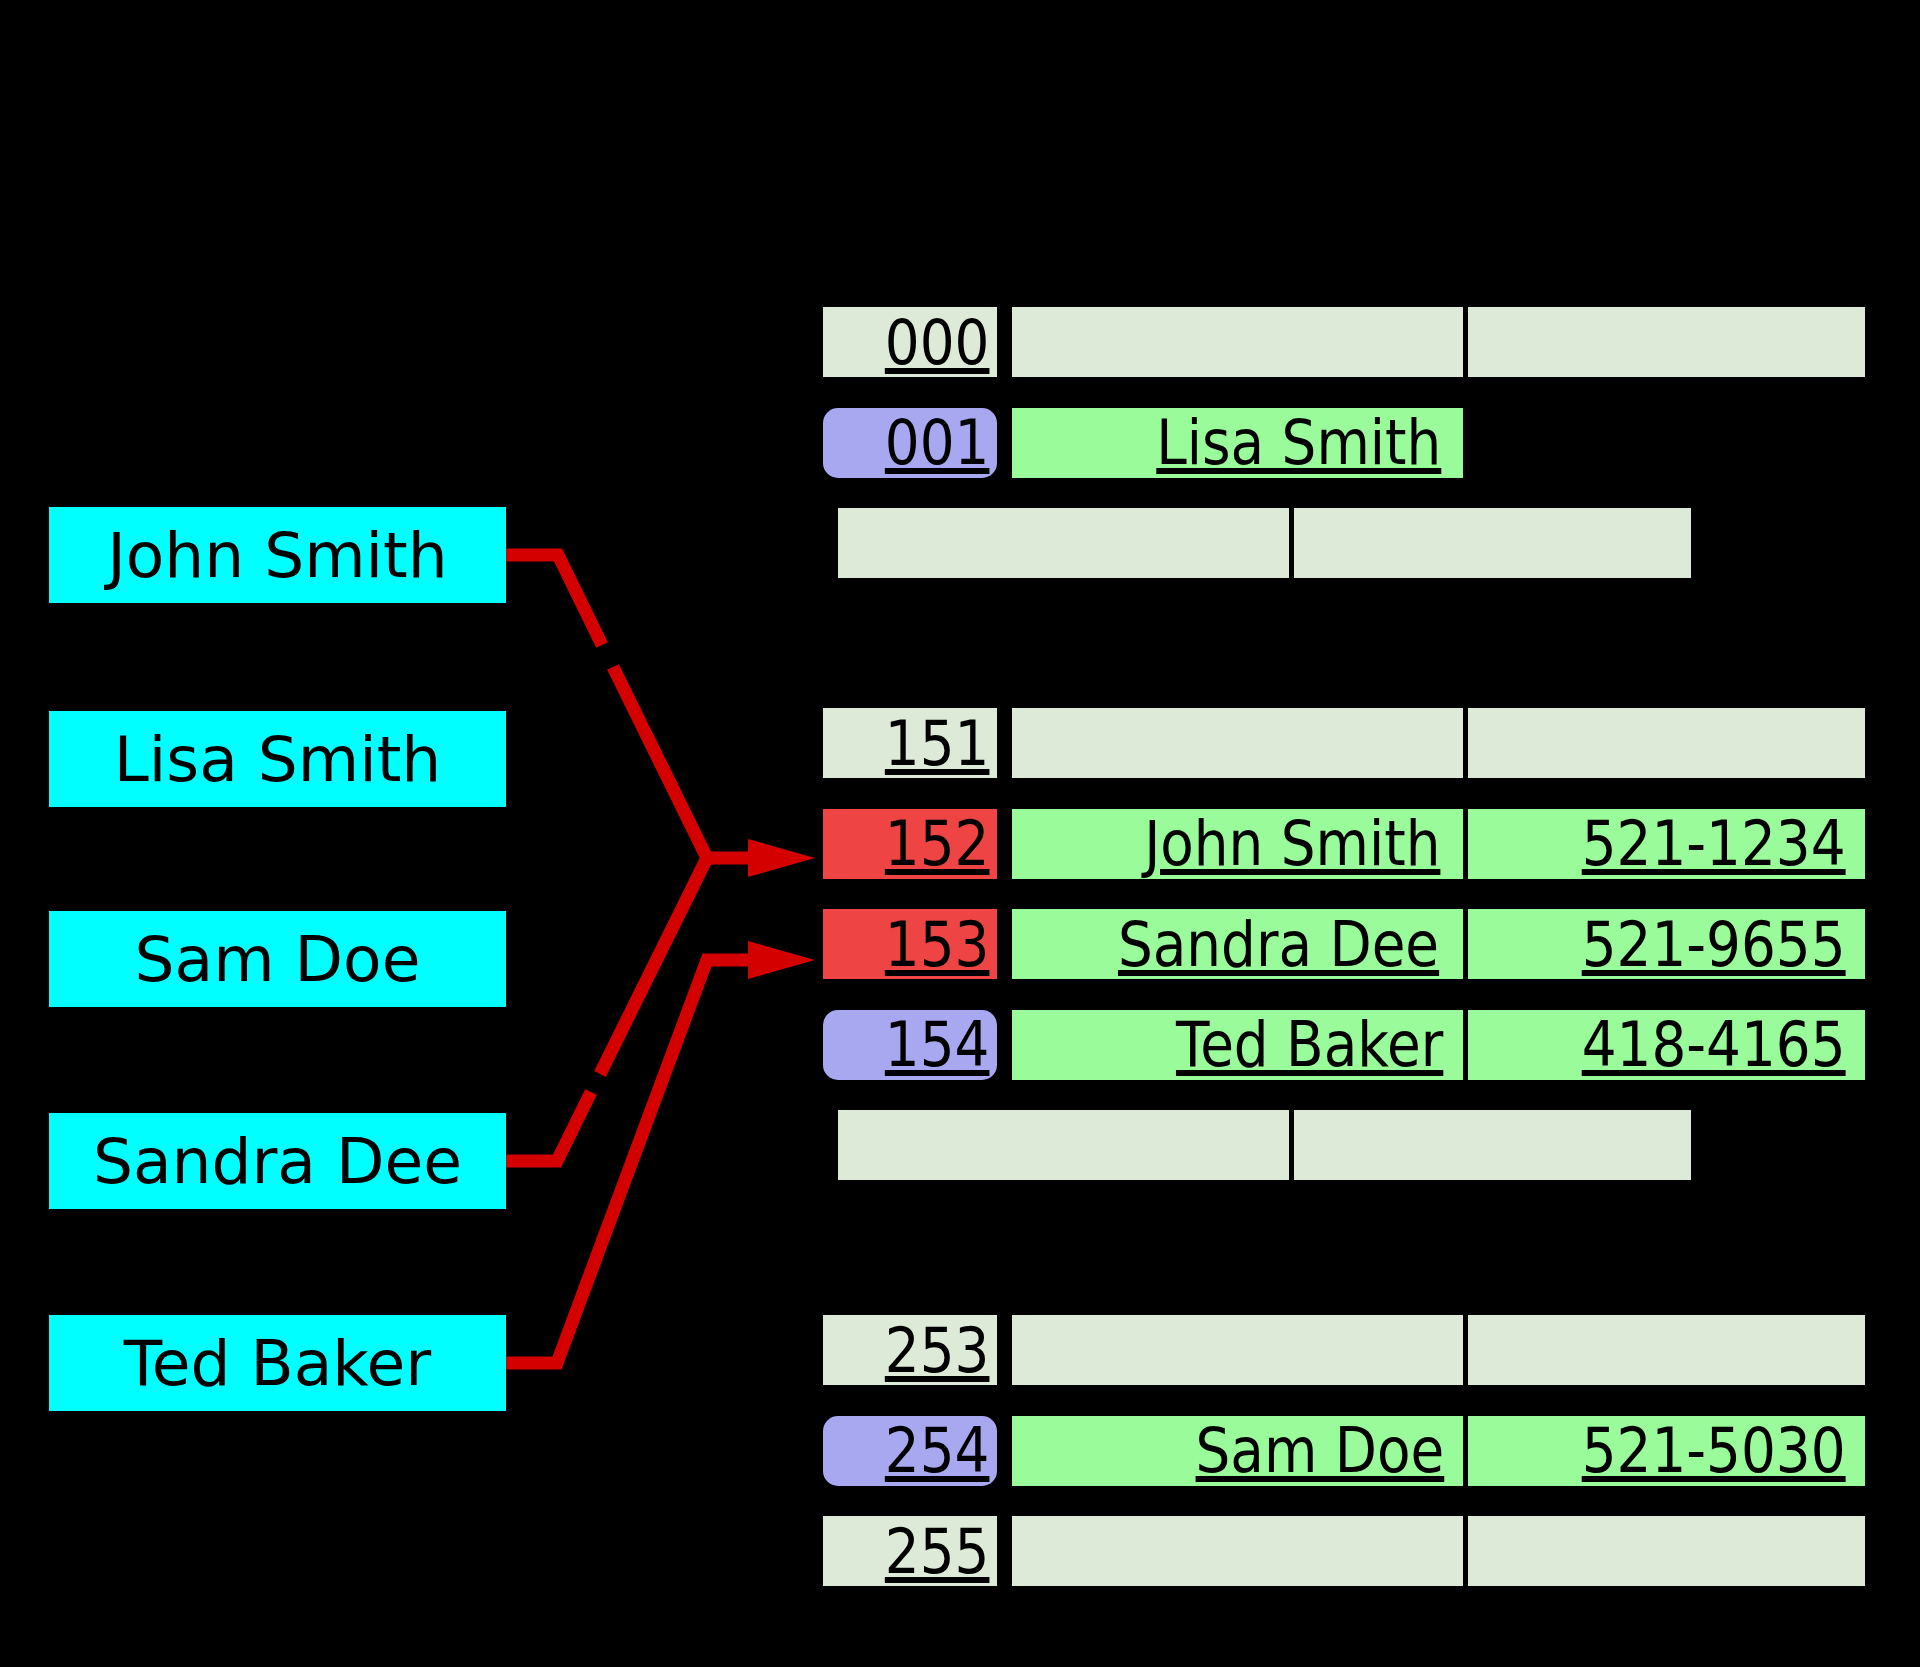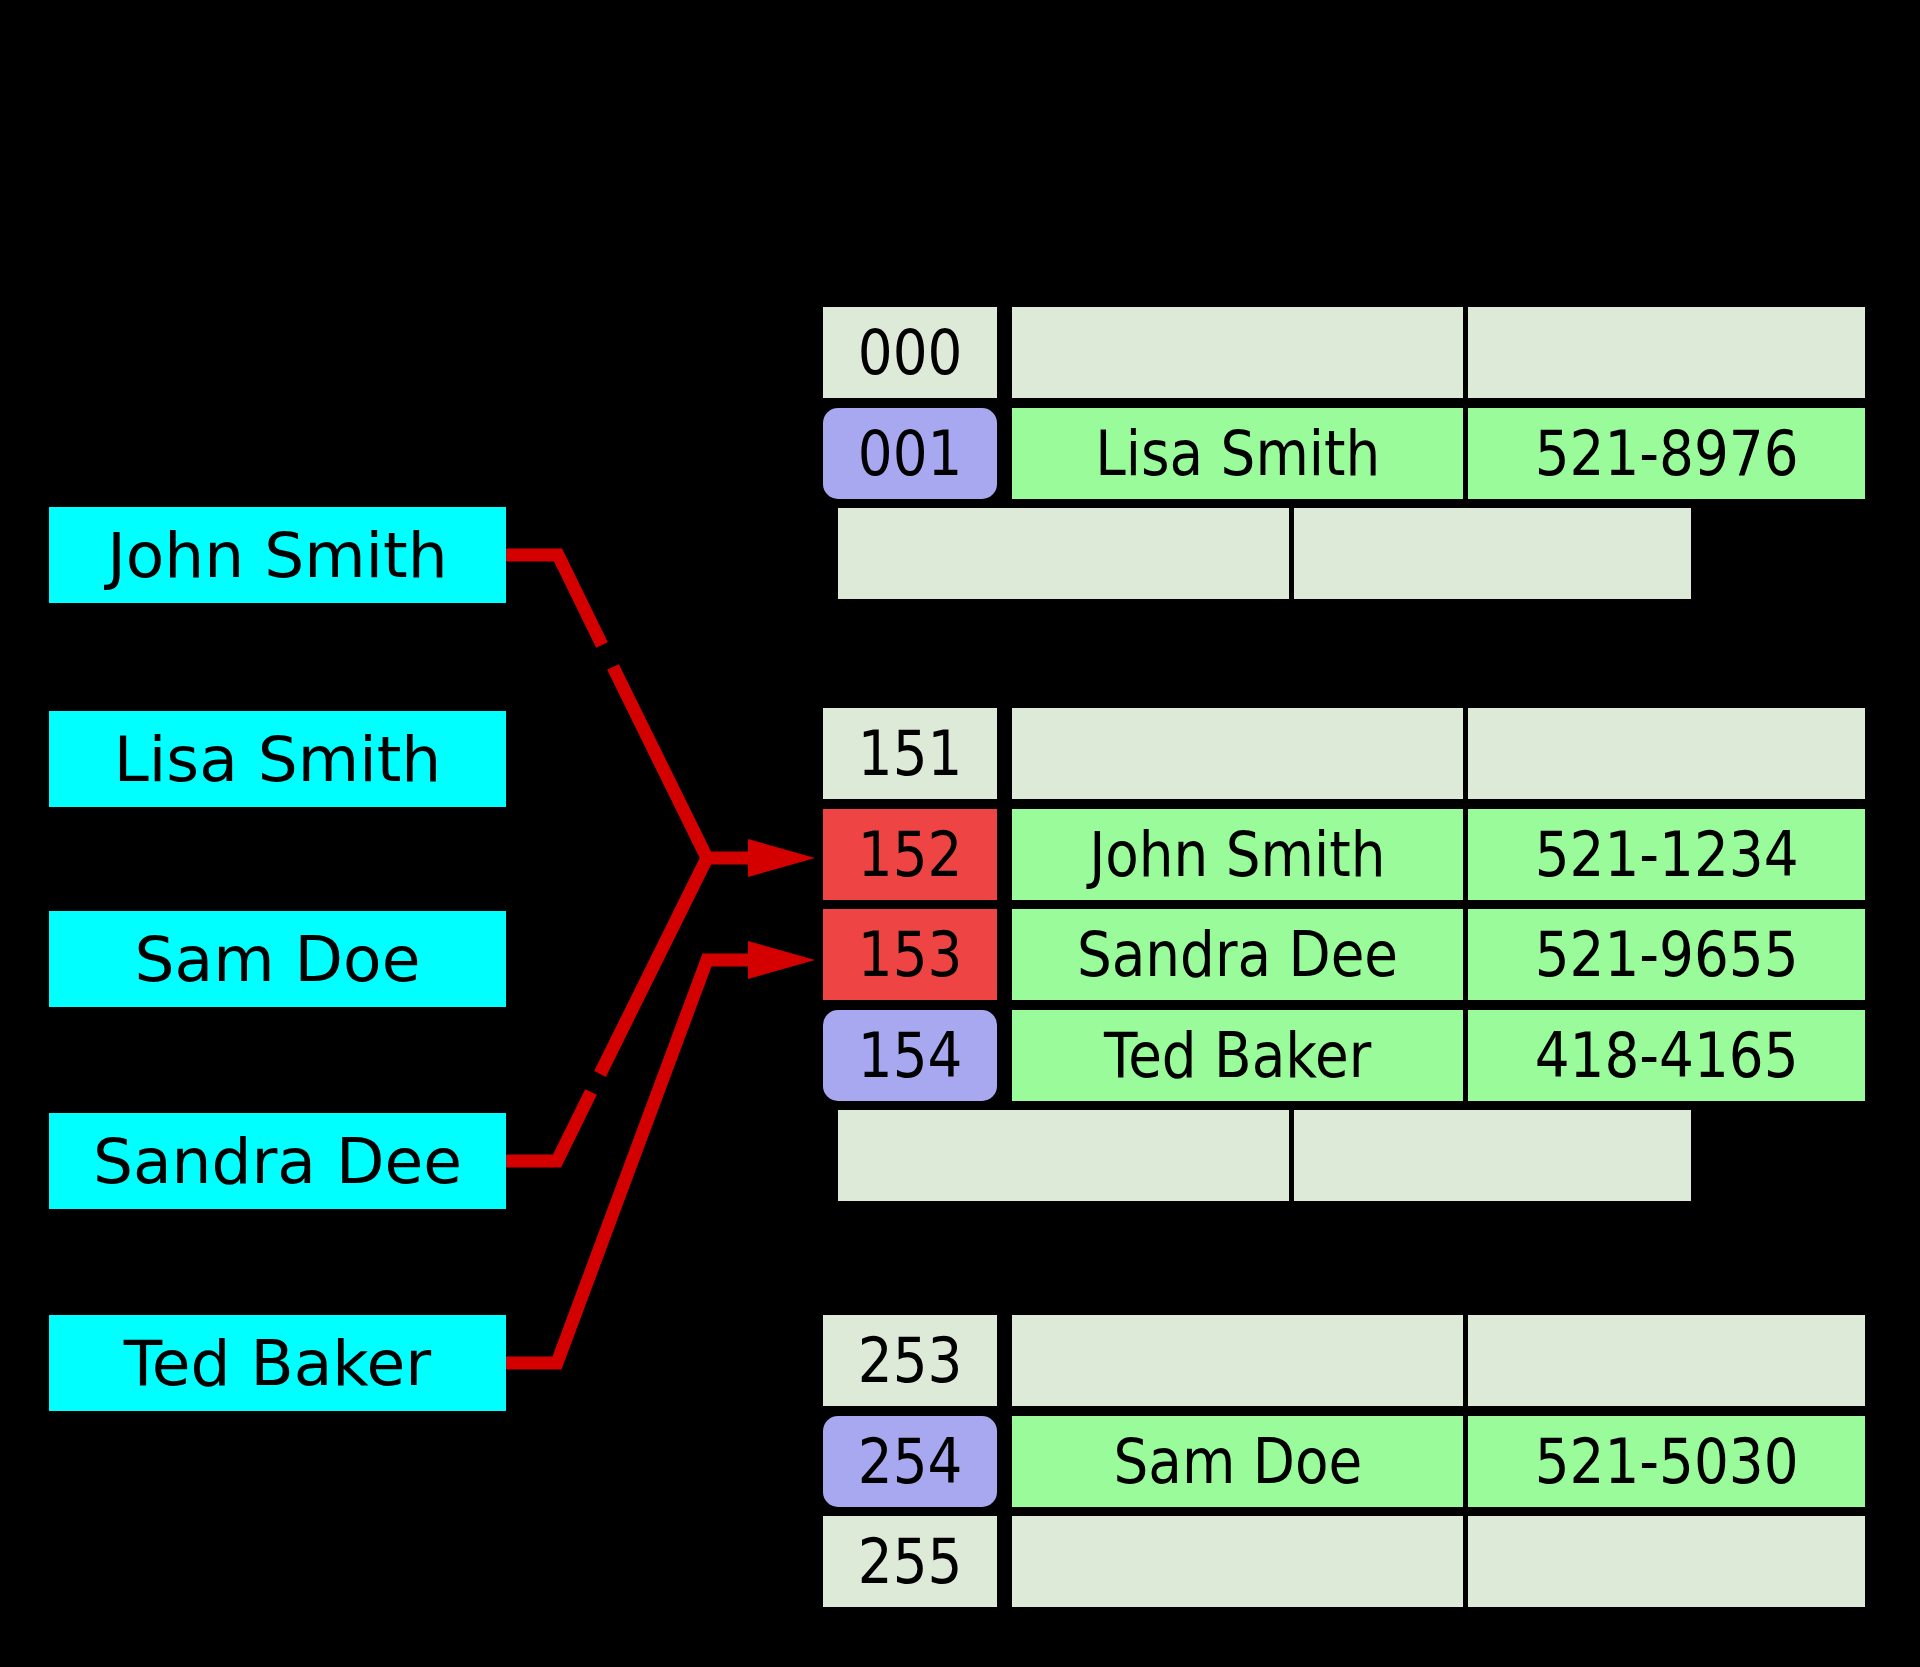--- a/index.html
+++ b/index.html
@@ -50,24 +50,25 @@
   .arrow-head { fill: var(--arrow, #d40000); }
 
   
   .group { position: absolute; left: 823px; }
   #group-a { top: 307px; }
   #group-b { top: 708px; }
   #group-c { top: 1315px; }
 
   .row { display: flex; height: 91px; margin-bottom: 9.5px; }
   .cell {
-    height: 91px;
+    height: 70px;
     display: flex;
     align-items: center;
-    justify-content: center;
+    justify-content: flex-end;
+    text-decoration: underline;
   }
   .cell .t {
     font-size: 63px;
     color: var(--text, #000);
     white-space: nowrap;
     display: inline-block;
     transform: scaleX(0.87);
   }
   .cell.idx   { width: 174px; }
   .cell.name  { width: 451px; margin-left: 15px; }
@@ -120,23 +121,20 @@
           <span class="t"></span>
         </div>
     </div>
     <div class="row">
       <div class="cell idx" data-variant="purple">
           <span class="t">001</span>
         </div>
       <div class="cell name" data-variant="filled">
           <span class="t">Lisa Smith</span>
         </div>
-      <div class="cell phone" data-variant="filled">
-          <span class="t">521-8976</span>
-        </div>
     </div>
     <div class="row">
       <div class="cell name" data-variant="empty">
           <span class="t"></span>
         </div>
       <div class="cell phone" data-variant="empty">
           <span class="t"></span>
         </div>
     </div>
   </div>

